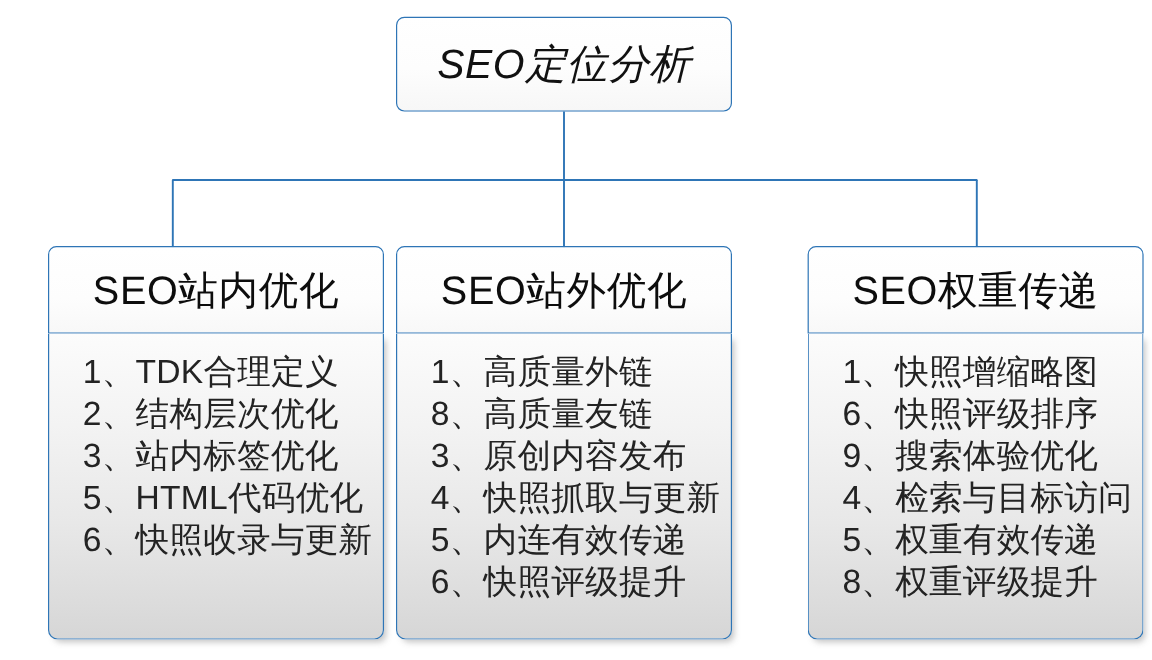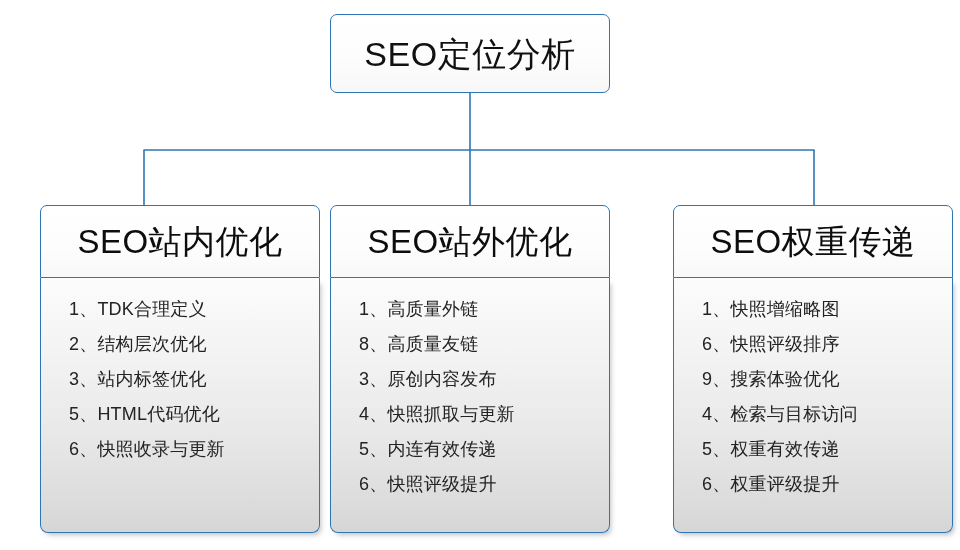--- a/index.html
+++ b/index.html
@@ -47,20 +47,21 @@
     display: flex;
     align-items: center;
     justify-content: center;
   }
   .root-title {
     font-size: 34px;
     line-height: 1;
     letter-spacing: 0.5px;
     color: #111111;
     white-space: nowrap;
+    font-style: italic;
   }
 
   
   .branch {
     position: absolute;
     top: 205px;
     width: 280px;
   }
   .branch-1 { left: 7px; margin-left: 33px; }
   .branch-2 { left: 330px; }
@@ -99,21 +100,21 @@
     display: flex;
     flex-direction: column;
     align-items: flex-start;
   }
   .branch-list {
     list-style: none;
     margin: 0;
     padding: 0 0 0 28px;
   }
   .branch-list li {
-    font-size: 18px;
+    font-size: 28px;
     line-height: 35px;
     color: #232323;
     white-space: nowrap;
     letter-spacing: 0.2px;
   }
 </style>
 </head>
 <body>
 
 <div id="diagram-canvas">
@@ -170,18 +171,18 @@
     <div class="branch-header">
       <span class="branch-header-title">SEO权重传递</span>
     </div>
     <div class="branch-body">
       <ul class="branch-list">
         <li>1、快照增缩略图</li>
         <li>6、快照评级排序</li>
         <li>9、搜索体验优化</li>
         <li>4、检索与目标访问</li>
         <li>5、权重有效传递</li>
-        <li>6、权重评级提升</li>
+        <li>8、权重评级提升</li>
       </ul>
     </div>
   </div>
 
 </div>
 
 </body></html>

